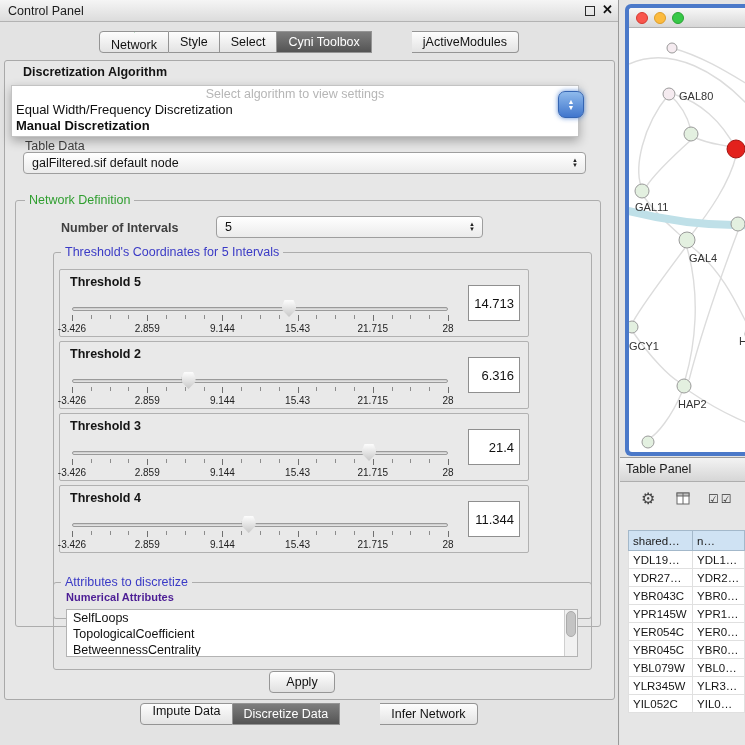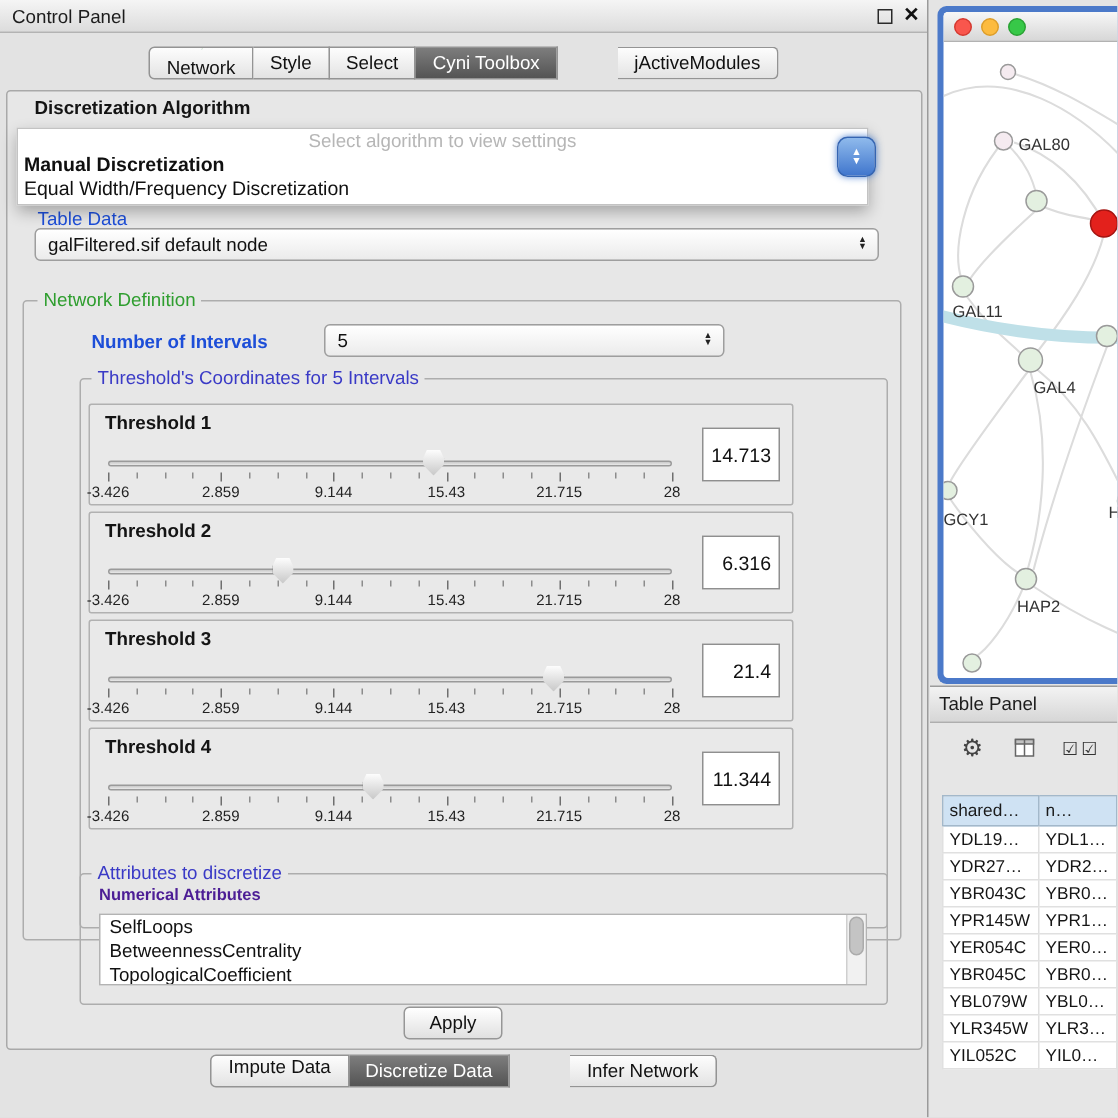--- a/index.html
+++ b/index.html
@@ -26,21 +26,21 @@
 
   .algo-title { position:absolute; left:18px; top:4px; font-size:12.5px; font-weight:bold; color:#141414; }
 
   
   .algo-popup { position:absolute; left:6px; top:24px; width:568px; height:52px; background:#fff; border:1px solid #c3c3c3; box-shadow:0 4px 10px rgba(0,0,0,.3); z-index:6; }
   .popup-placeholder { text-align:center; color:#b6b6b6; font-size:12.5px; height:16px; line-height:16px; }
   .popup-item { font-size:13px; color:#101010; padding-left:4px; height:16px; line-height:16px; cursor:pointer; }
   .popup-item.bold { font-weight:bold; }
   .combo-blue-btn { position:absolute; left:546px; top:5px; width:26px; height:27px; border-radius:7px; background:linear-gradient(#8fbaec,#4076cd); border:1px solid #3565b2; box-shadow:0 0 5px rgba(70,125,210,.9); display:flex; flex-direction:column; align-items:center; justify-content:center; line-height:6px; font-size:7px; color:#fff; cursor:pointer; }
 
-  .field-label { position:absolute; font-size:12.5px; color:#1d4ed8; }
+  .field-label { position:absolute; font-size:12.5px; color:#404040; }
   .combo { position:absolute; background:linear-gradient(#ffffff,#ebebeb); border:1px solid #9e9e9e; border-radius:4px; font-size:12.5px; color:#111; display:flex; align-items:center; padding:0 24px 0 8px; height:22px; cursor:pointer; }
   .combo .arrows { position:absolute; right:7px; top:50%; transform:translateY(-50%); display:flex; flex-direction:column; align-items:center; line-height:5px; font-size:6px; color:#222; }
 
   .group { position:absolute; border:1px solid #adadad; border-radius:3px; }
   .group-label { position:absolute; background:#e7e7e7; padding:0 4px; font-size:12.5px; z-index:2; white-space:nowrap; }
   .green-t { color:#2f9e2f; }
   .blue-t { color:#3a3ac6; }
 
   .threshold-panel { position:absolute; left:54px; width:470px; height:68px; border:1px solid #b1b1b1; border-radius:2px; background:#e9e9e9; }
   .th-label { position:absolute; left:10px; top:5px; font-size:12.5px; font-weight:bold; color:#141414; }
@@ -119,22 +119,22 @@
         <span>jActiveModules</span>
       </div>
     </nav>
 
     <div class="main-box">
 
       <span class="algo-title">Discretization Algorithm</span>
 
       <div class="algo-popup">
         <div class="popup-placeholder">Select algorithm to view settings</div>
+        <div class="popup-item">Equal Width/Frequency Discretization</div>
         <div class="popup-item bold">Manual Discretization</div>
-        <div class="popup-item">Equal Width/Frequency Discretization</div>
         <div class="combo-blue-btn">
             <span>▲</span>
             <span>▼</span>
           </div>
       </div>
 
       <span class="field-label" style="left:20px; top:78px;">Table Data</span>
       <div class="combo" style="left:18px; top:91px; width:563px;">
         <span>galFiltered.sif default node</span>
         <span class="arrows">
@@ -152,21 +152,21 @@
         <span class="arrows">
             <span>▲</span>
             <span>▼</span>
           </span>
       </div>
 
       <span class="group-label blue-t" style="left:56px; top:184px;">Threshold's Coordinates for 5 Intervals</span>
       <div class="group" style="left:48px; top:191px; width:539px; height:367px;"></div>
 
       <div class="threshold-panel" style="top:208px;">
-        <span class="th-label">Threshold 1</span>
+        <span class="th-label">Threshold 5</span>
         <div class="slider-area">
           <div class="slider-track"></div>
           <div class="slider-thumb" style="left: 214.026px;"></div>
         <i class="tick major" style="left: 4px;"></i>
             <i class="tick" style="left: 22.8px;"></i>
             <i class="tick" style="left: 41.6px;"></i>
             <i class="tick" style="left: 60.4px;"></i>
             <i class="tick major" style="left: 79.2px;"></i>
             <i class="tick" style="left: 98px;"></i>
             <i class="tick" style="left: 116.8px;"></i>
@@ -301,22 +301,22 @@
           </div>
         <div class="value-box">11.344</div>
       </div>
 
       <span class="group-label blue-t" style="left:56px; top:514px;">Attributes to discretize</span>
       <div class="group" style="left:48px; top:521px; width:539px; height:88px;">
         <span class="attr-sub">Numerical Attributes</span>
         <div class="attr-list">
           <div class="list-items">
               <div class="list-item">SelfLoops</div>
+              <div class="list-item">TopologicalCoefficient</div>
               <div class="list-item">BetweennessCentrality</div>
-              <div class="list-item">TopologicalCoefficient</div>
             </div>
           <div class="attr-scrollbar">
             <div class="attr-scroll-thumb"></div>
           </div>
         </div>
       </div>
 
       <div class="apply-btn">Apply</div>
     </div>
 

